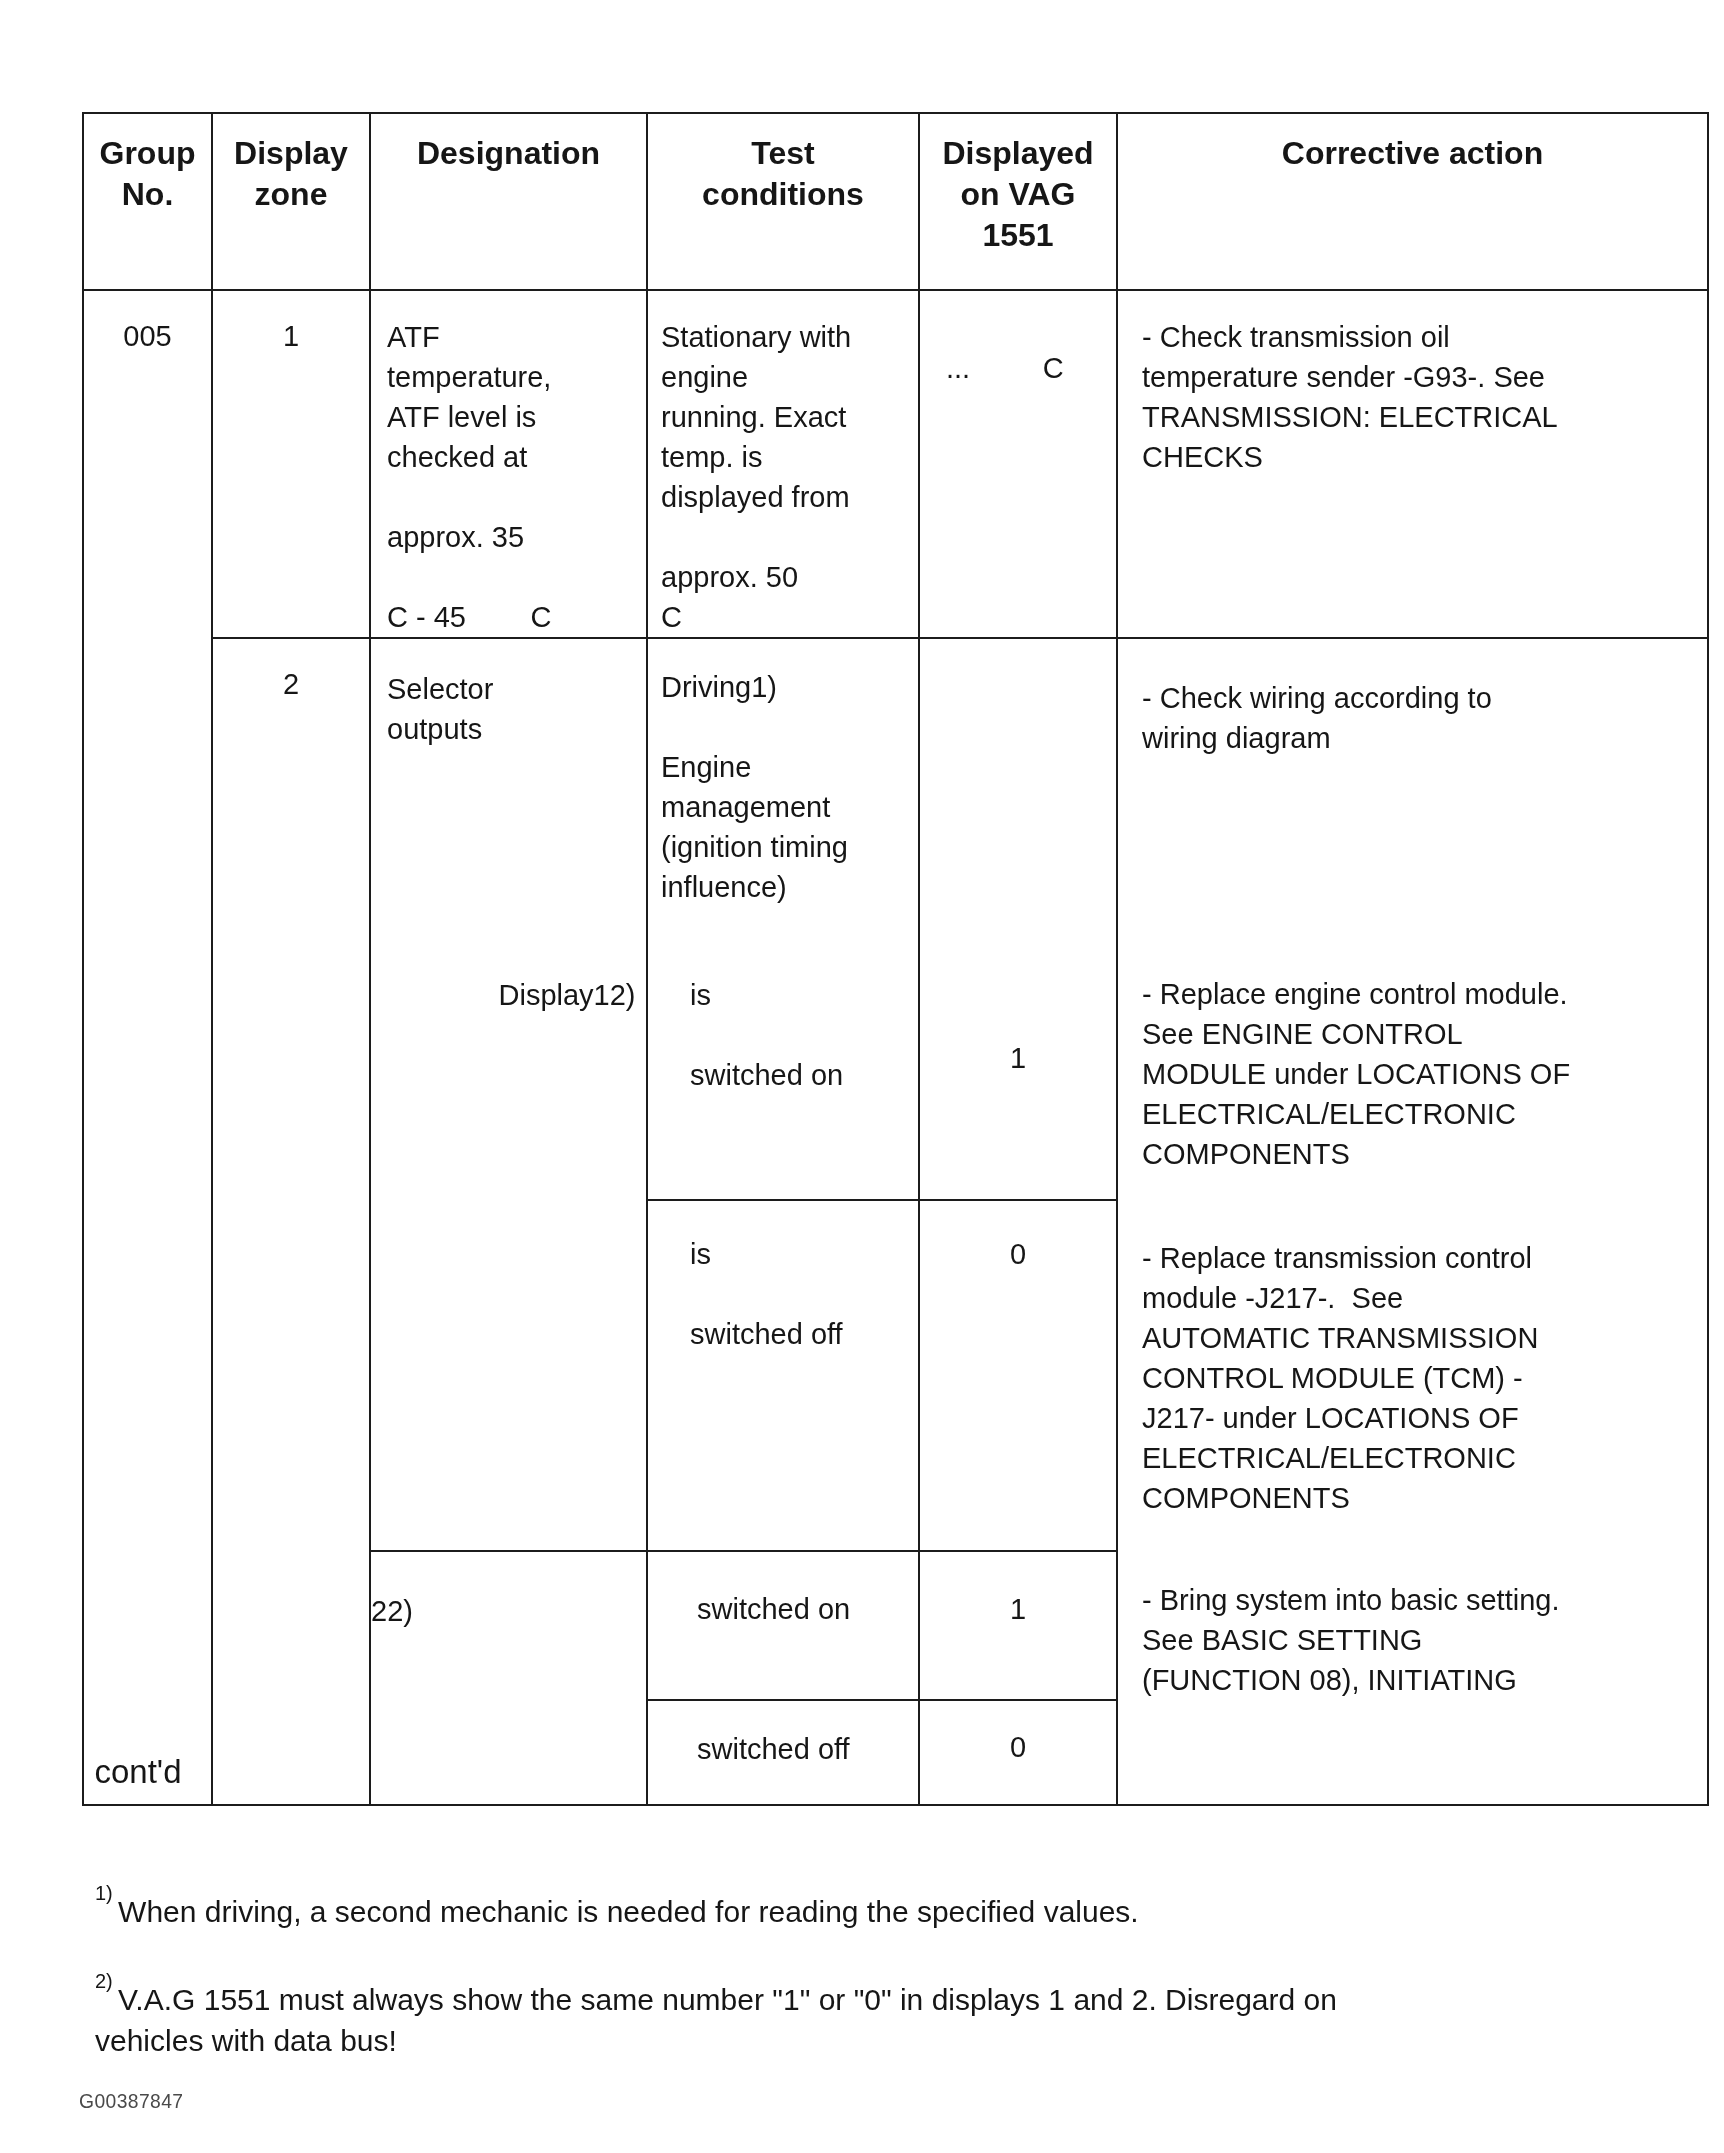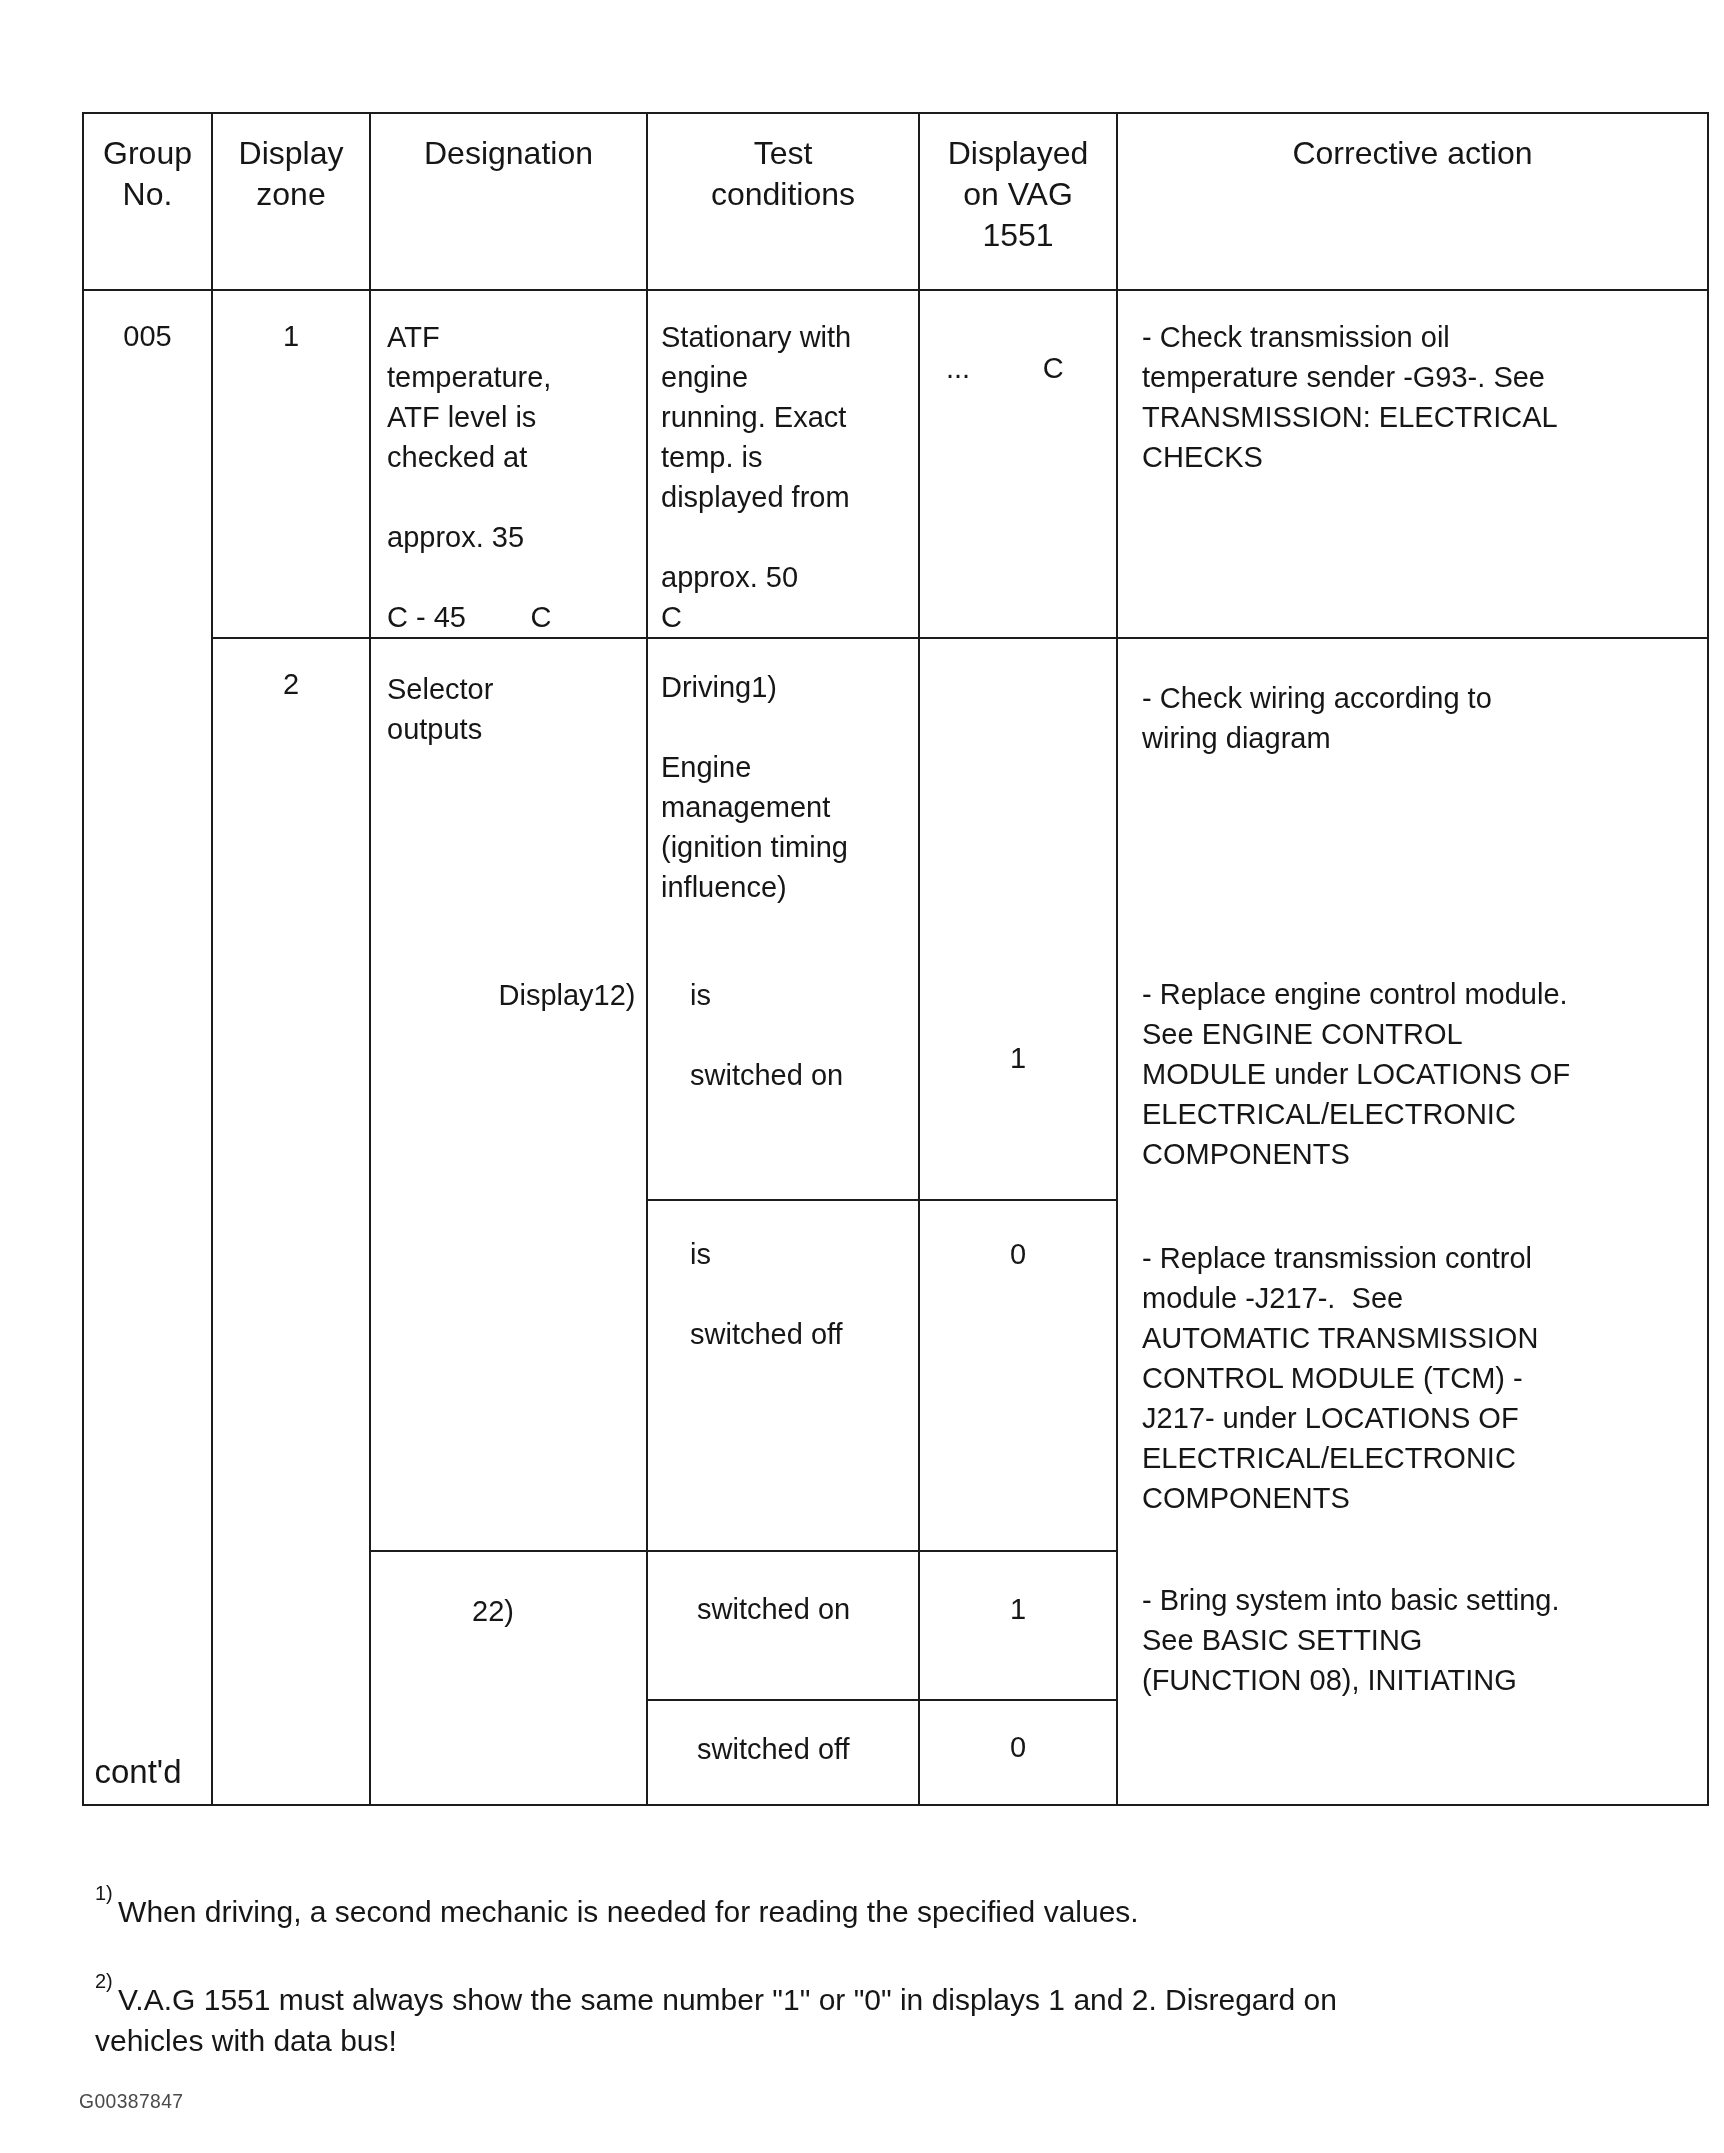--- a/index.html
+++ b/index.html
@@ -20,21 +20,21 @@
     table-layout: fixed;
   }
   th, td {
     border: 2.6px solid #1c1c1c;
     vertical-align: top;
     font-size: 29px;
     line-height: 40px;
     color: #161616;
   }
   th {
-    font-weight: normal;
+    font-weight: bold;
     font-size: 32px;
     line-height: 41px;
     text-align: center;
     padding-top: 19.3px;
     white-space: pre-wrap;
   }
   tr.rH { height: 177px; }
   tr.rA { height: 342px; }
   tr.rB { height: 562px; }
   tr.rC { height: 351px; }
@@ -55,21 +55,21 @@
 
   td.test-b { position: relative; padding: 28px 7px 0 13px; }
   .test-on1 { position: absolute; top: 336px; left: 42px; }
 
   td.disp-b { position: relative; }
   .val-on1 { position: absolute; top: 399px; left: 0; width: 100%; text-align: center; }
 
   td.test-c { padding: 33px 7px 0 42px; }
   td.disp-c { text-align: center; padding-top: 33px; }
 
-  td.desig-de { text-align: center; padding: 39px 31px 0 0; }
+  td.desig-de { text-align: left; padding: 39px 31px 0 0; }
   td.test-d { padding: 37px 7px 0 49px; }
   td.disp-d { text-align: center; padding-top: 37px; }
   td.test-e { padding: 28px 7px 0 49px; }
   td.disp-e { text-align: center; padding-top: 26px; }
 
   td.corr-be { position: relative; }
   .corr-p { position: absolute; left: 24px; right: 12.3px; }
   .corr-1 { top: 39px; }
   .corr-2 { top: 335px; }
   .corr-3 { top: 599px; }

